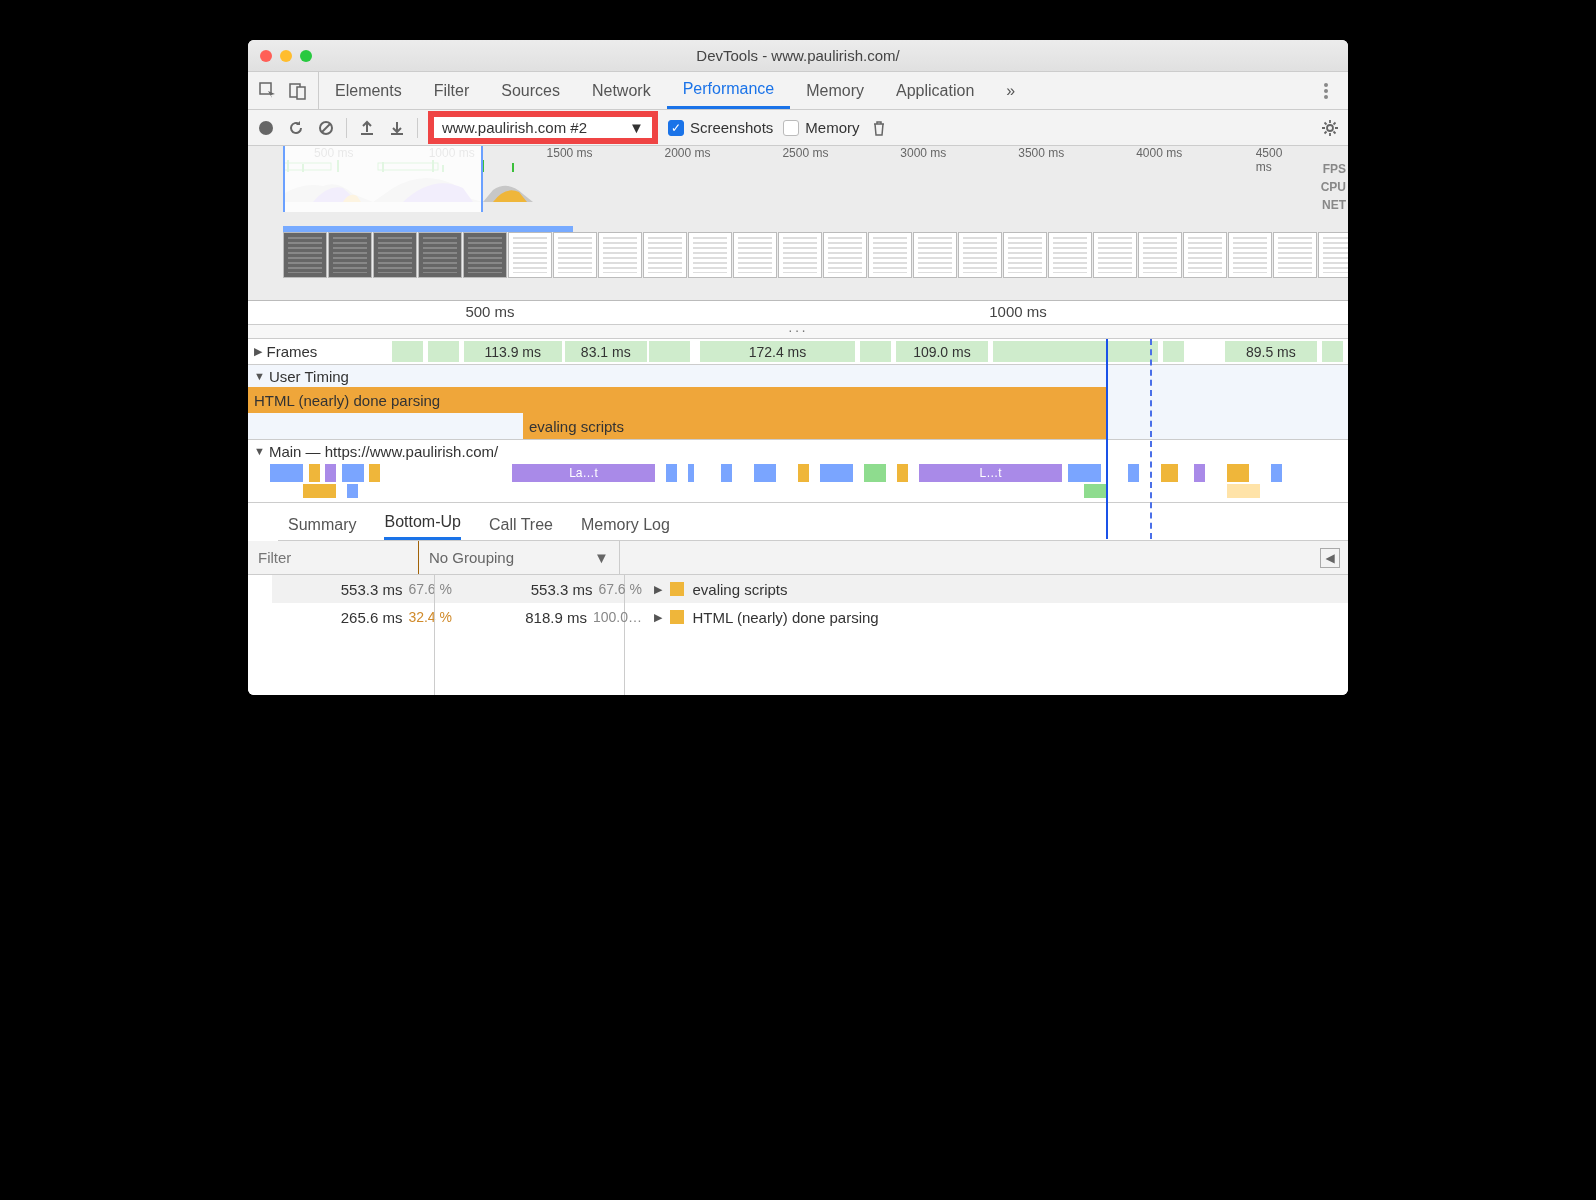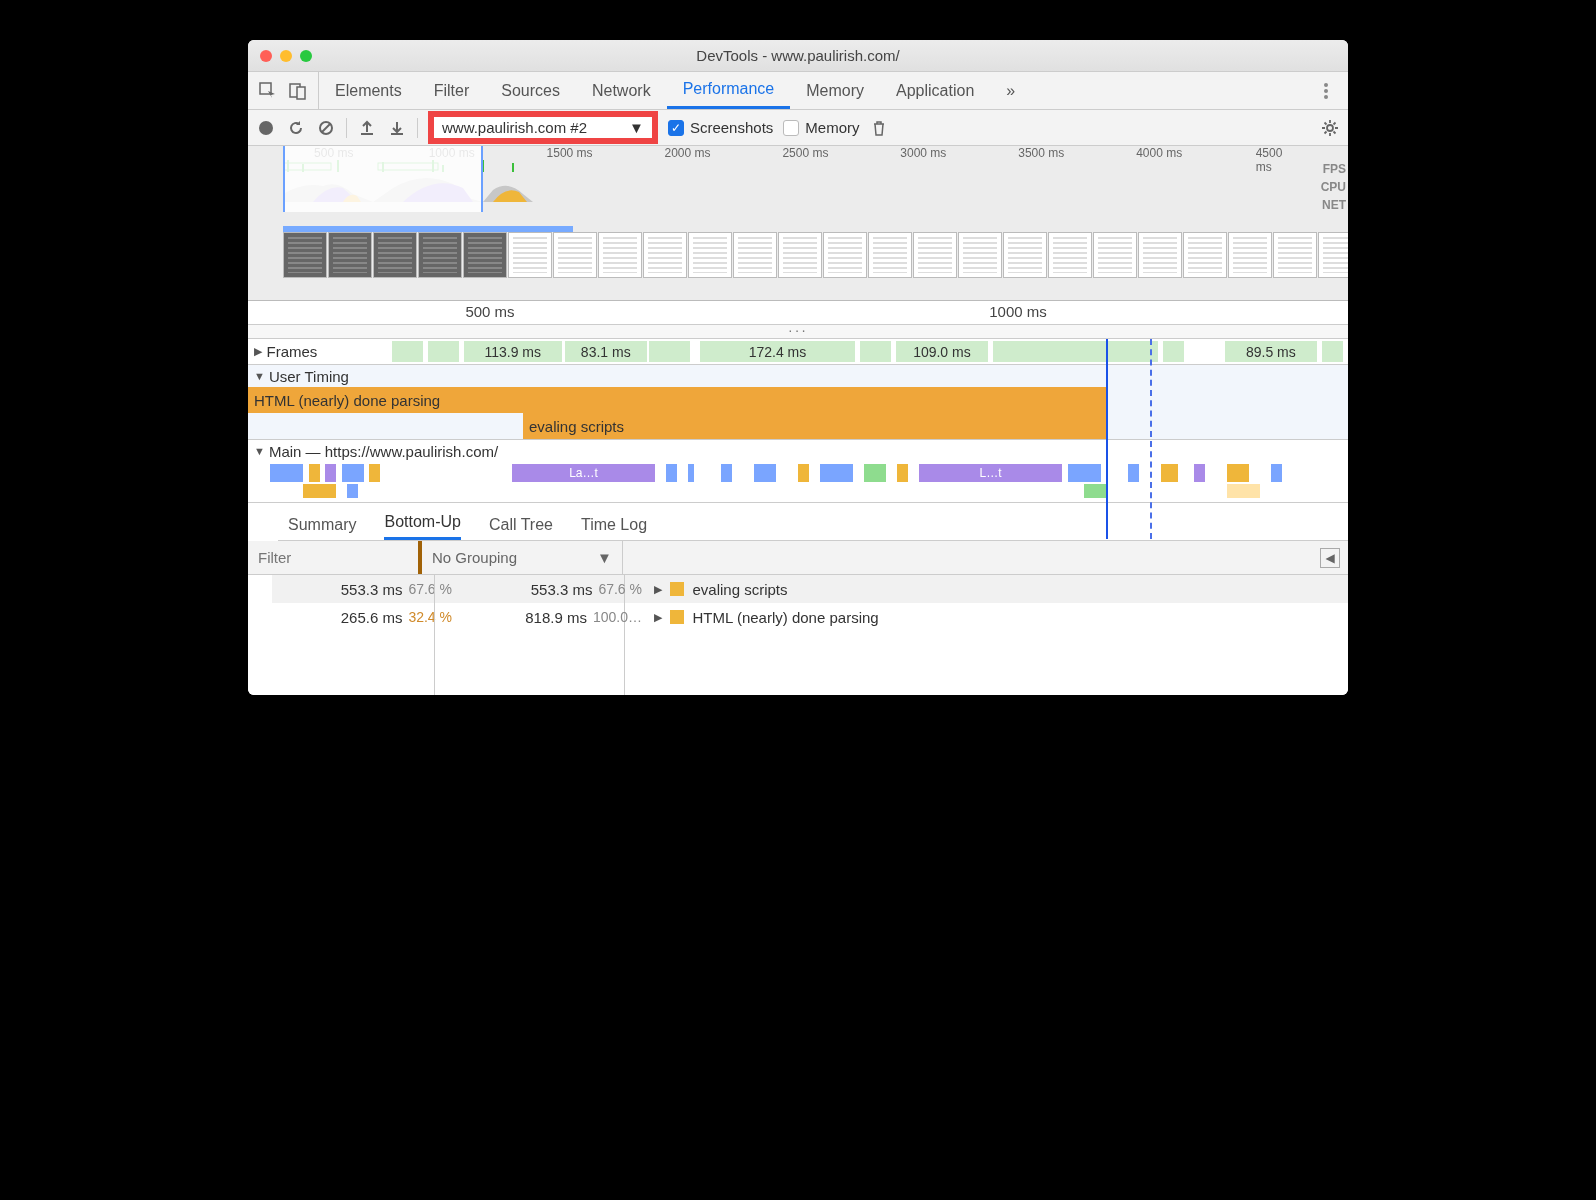--- a/index.html
+++ b/index.html
@@ -79,21 +79,21 @@
   .flame{height:40px;position:relative;background:#fff;}
   .flame .seg{position:absolute;top:2px;height:18px;}
   .flame .seg.low{top:22px;height:14px;}
   .vmarker{position:absolute;top:0;width:2px;background:#1a52e8;height:200px;z-index:5;}
   .dmarker{position:absolute;top:0;width:0;height:200px;border-left:2px dashed #4a6fe8;z-index:4;}
   .subtabs{height:38px;display:flex;align-items:flex-end;gap:28px;padding:0 10px;border-bottom:1px solid #ccc;background:#fff;margin-left:30px;}
   .subtab{padding-bottom:6px;font-size:16px;color:#555;cursor:pointer;}
   .subtab.active{color:#333;border-bottom:3px solid #1a73e8;}
   .filter-row{height:34px;display:flex;align-items:center;background:#f3f3f3;border-bottom:1px solid #ccc;}
   .filter-input{border:none;background:transparent;padding:0 10px;font-size:15px;color:#888;width:170px;height:100%;outline:none;}
-  .group-sel{display:flex;align-items:center;gap:10px;font-size:15px;color:#666;padding:0 10px;border-left:4px solid #a16207;border-right:1px solid #ccc;height:100%;}
+  .group-sel{display:flex;align-items:center;gap:10px;font-size:15px;color:#666;padding:0 10px;border-left:1px solid #a16207;border-right:1px solid #ccc;height:100%;}
   .collapse-btn{margin-left:auto;margin-right:8px;width:20px;height:20px;border:1px solid #aaa;display:flex;align-items:center;justify-content:center;font-size:12px;color:#666;}
   .grid-head{height:28px;display:flex;background:#f3f3f3;border-bottom:1px solid #ccc;font-size:15px;color:#444;}
   .col{display:flex;align-items:center;border-right:1px solid #ccc;padding:0 8px;}
   .col.self{width:186px;}
   .col.total{width:190px;}
   .col.act{flex:1;border-right:none;}
   .grid-body{height:120px;background:#fff;position:relative;padding-left:24px;}
   .grid-body::after{content:"";position:absolute;left:186px;top:0;bottom:0;width:1px;background:#ccc;}
   .grid-body::before{content:"";position:absolute;left:376px;top:0;bottom:0;width:1px;background:#ccc;}
   .row{height:28px;display:flex;font-size:15px;}
@@ -364,21 +364,21 @@
         <div class="seg low" style="left:76%;width:2%;background:#8edc8e"></div>
         <div class="seg low" style="left:89%;width:3%;background:#ffe3a8"></div>
       </div>
     </div>
   </div>
 
   <div class="subtabs">
     <div class="subtab">Summary</div>
     <div class="subtab active">Bottom-Up</div>
     <div class="subtab">Call Tree</div>
-    <div class="subtab">Time Log</div>
+    <div class="subtab">Memory Log</div>
   </div>
 
   <div class="filter-row">
     <input class="filter-input" placeholder="Filter" style="">
     <div class="group-sel">
       <span>No Grouping</span>
       <span style="width:60px"></span>
       <span>▼</span>
     </div>
     <div class="collapse-btn">◀</div>

